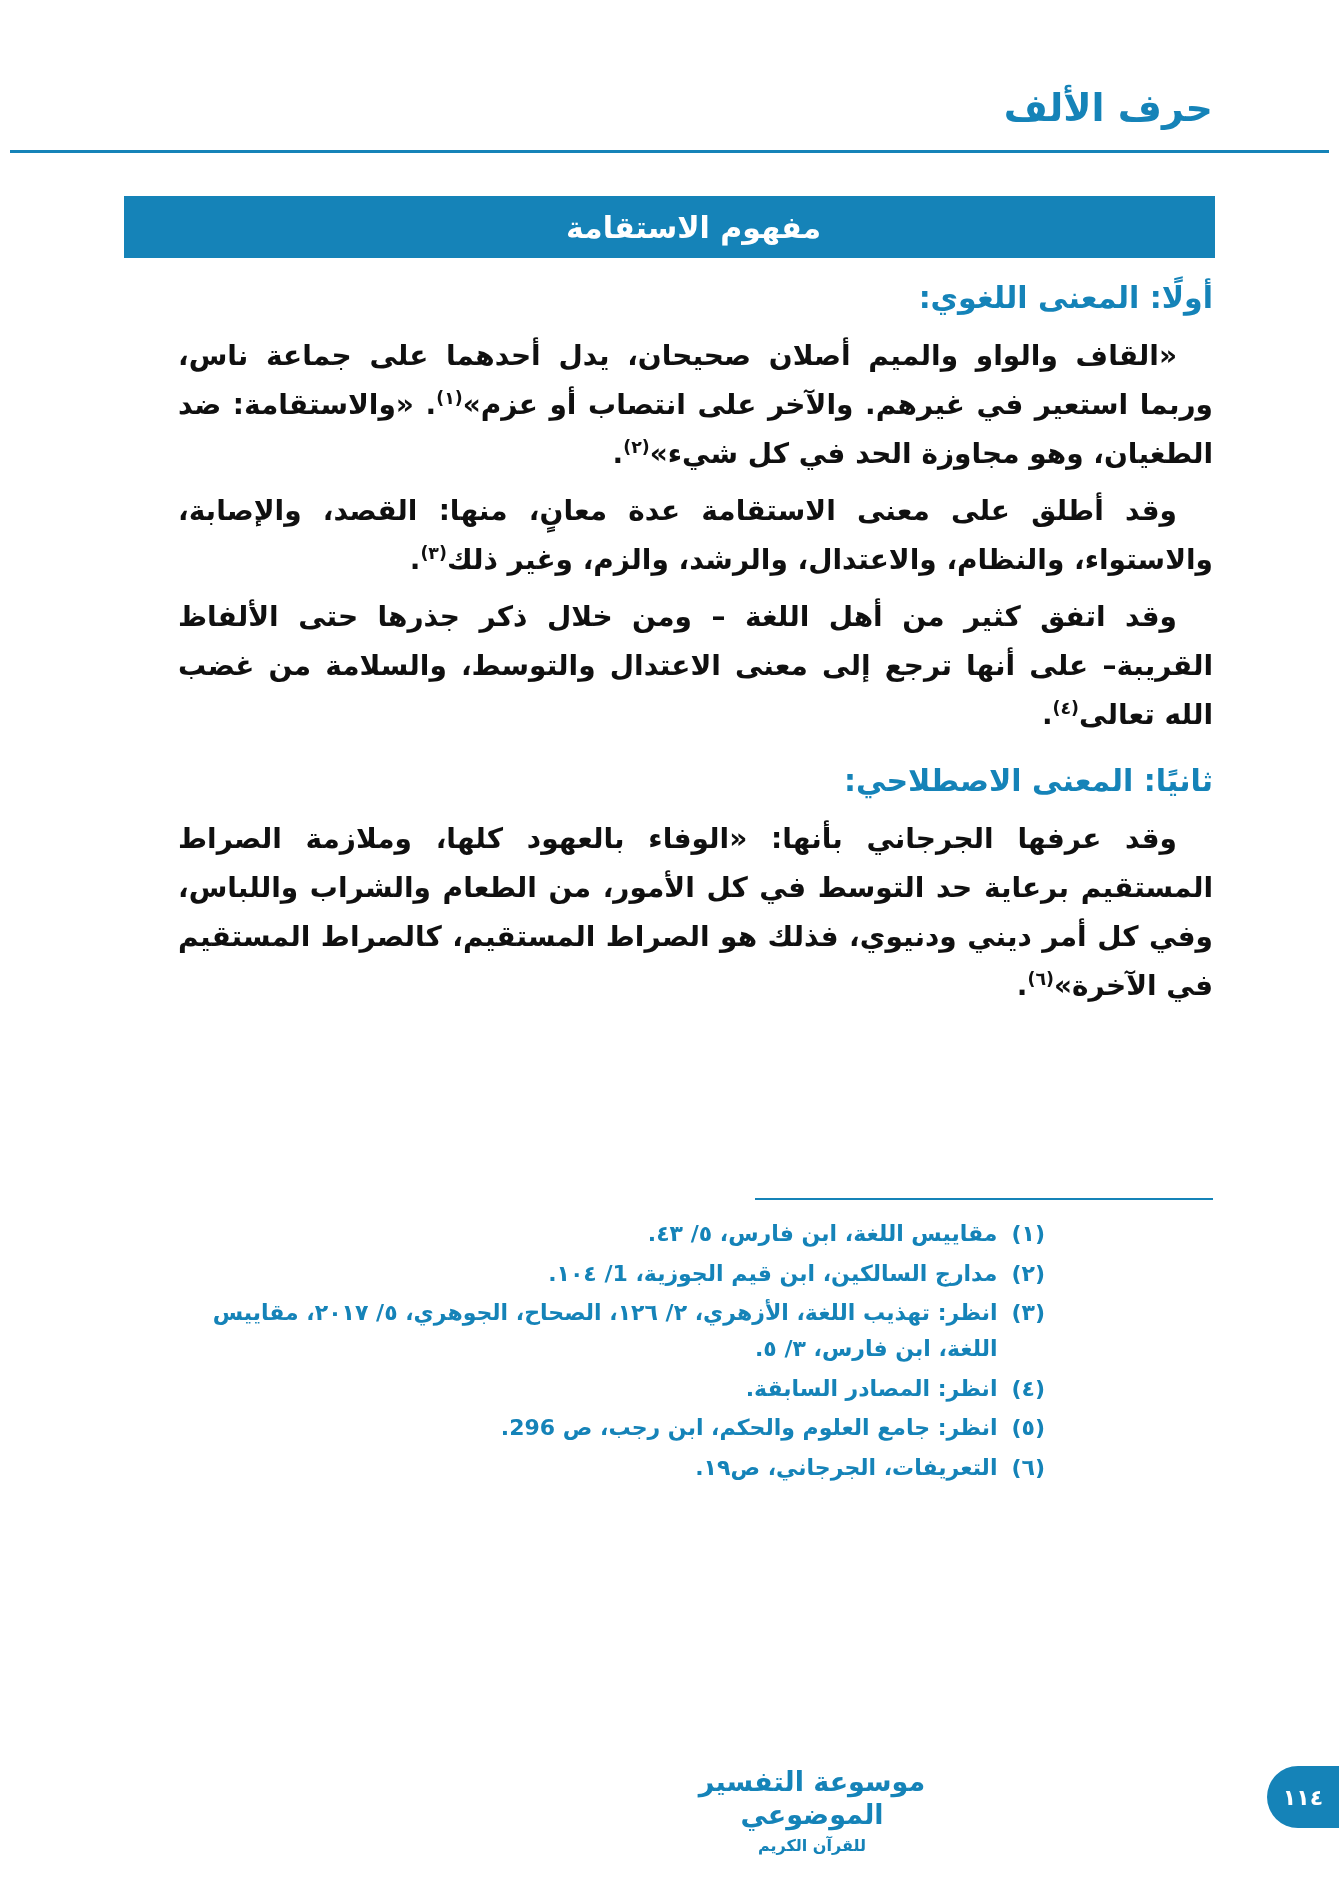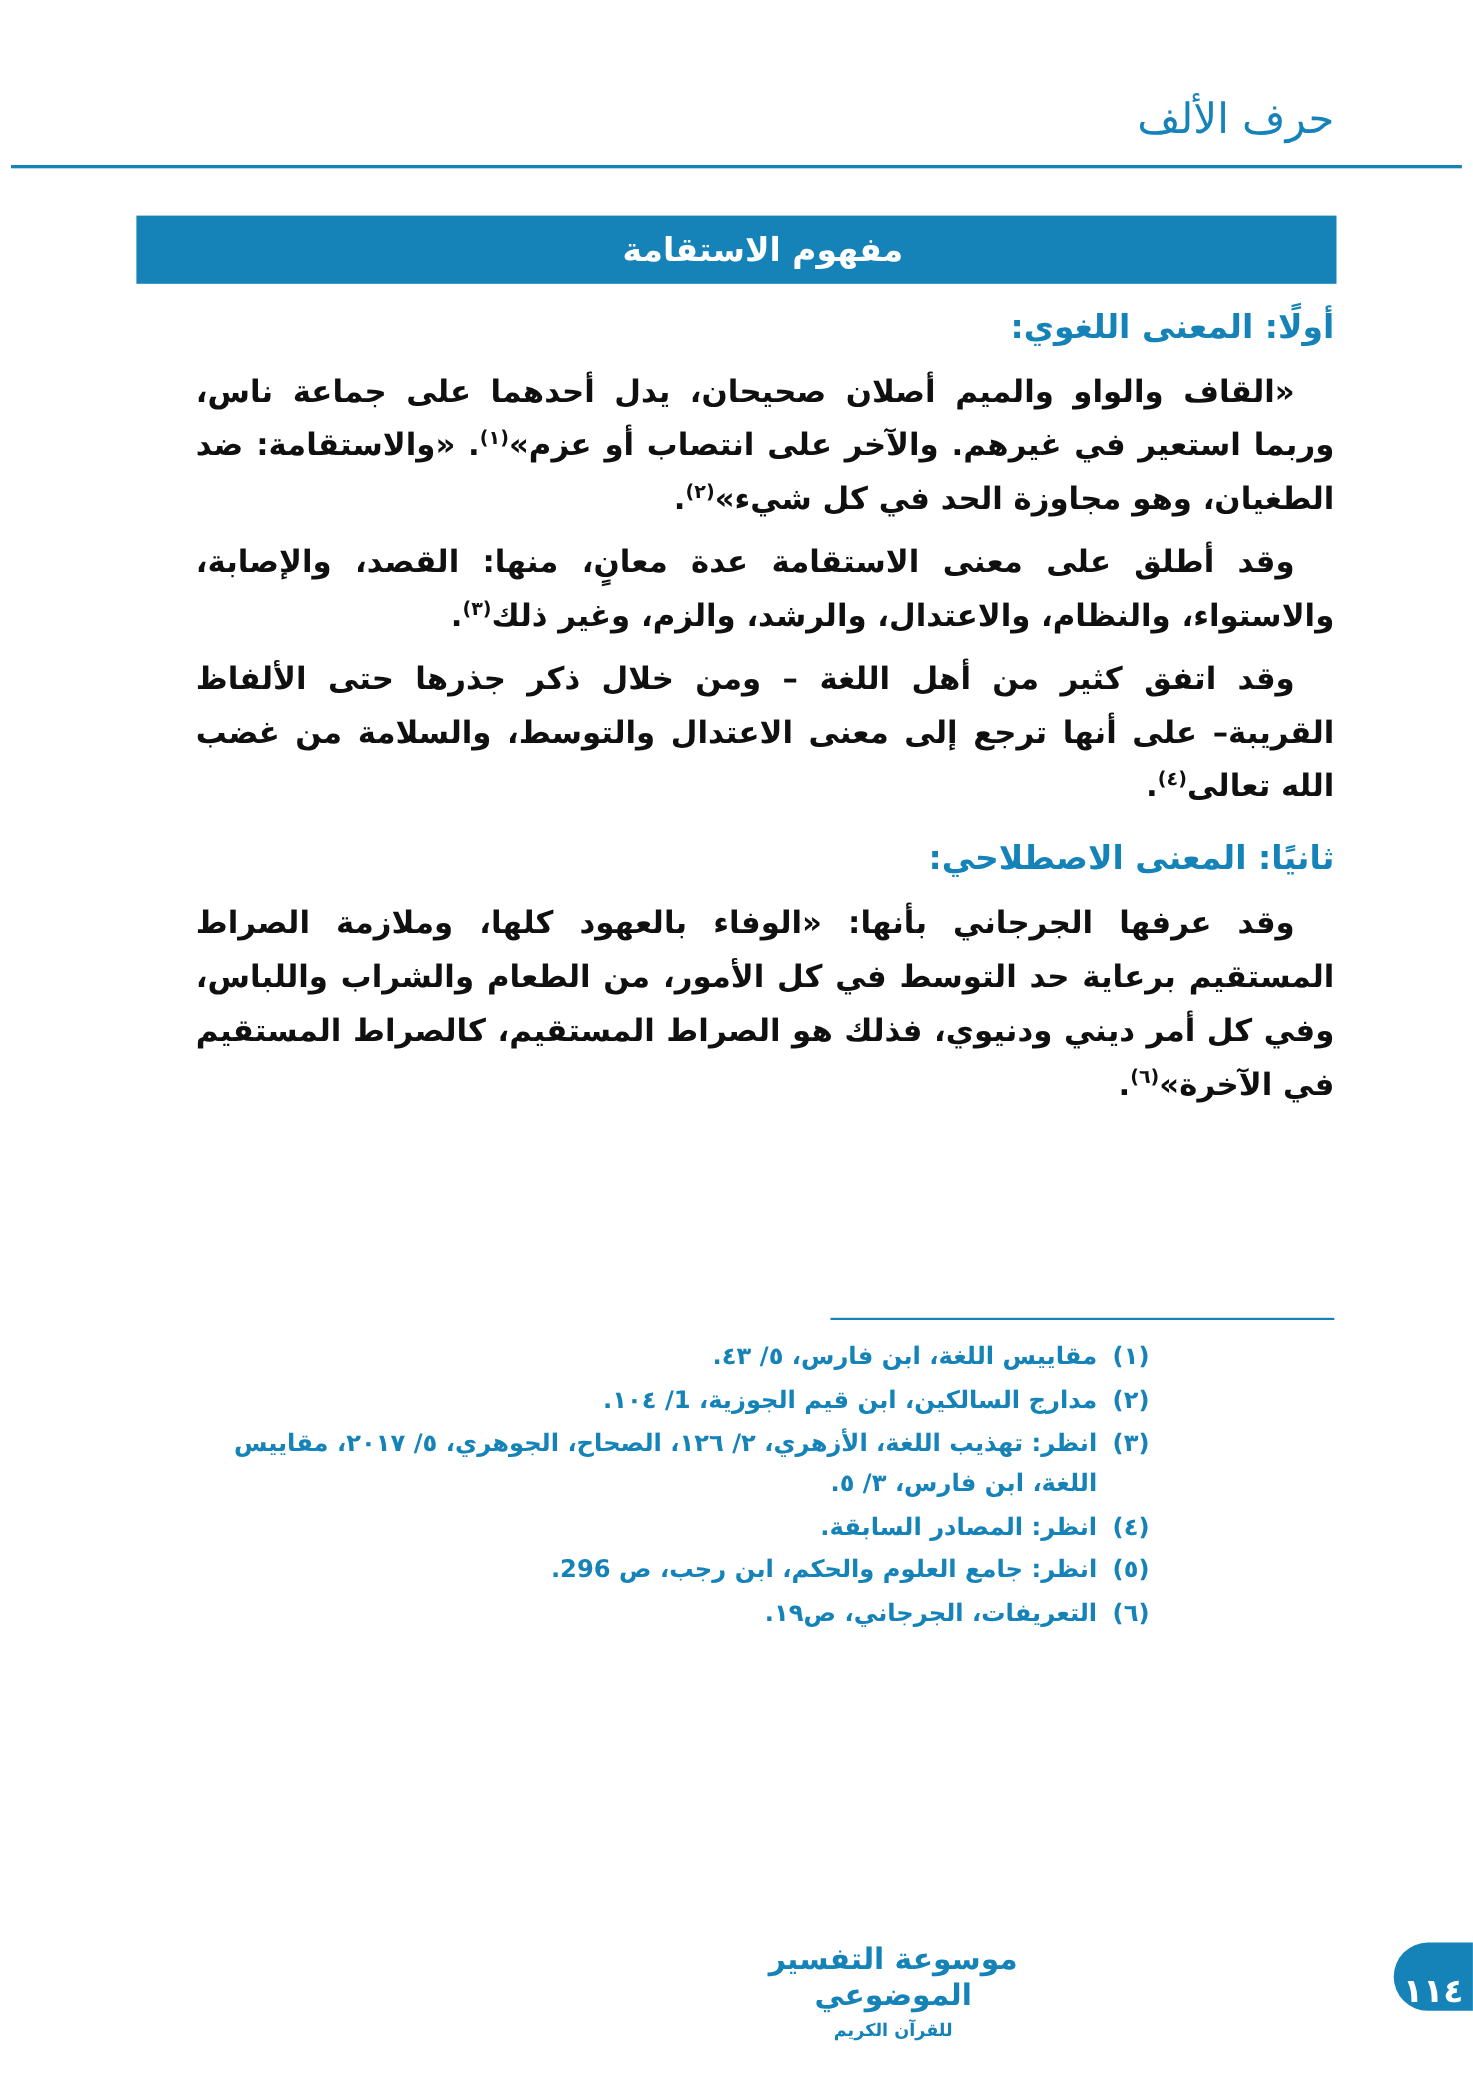--- a/index.html
+++ b/index.html
@@ -8,21 +8,21 @@
   body {
     width:1339px; height:1890px; position:relative; overflow:hidden;
     font-family:"DejaVu Sans","Liberation Sans",sans-serif;
     direction:rtl;
   }
   .page { position:absolute; inset:0; }
 
   
   .chapter-heading {
     position:absolute; top:86px; right:126px;
-    color:var(--accent); font-size:38px; font-weight:normal;
+    color:var(--accent); font-size:38px; font-weight:bold;
     letter-spacing:0px;
   }
   .header-rule {
     position:absolute; top:150px; right:10px; left:10px; height:3px;
     background:var(--accent);
   }
 
   
   .banner {
     position:absolute; top:196px; right:124px; left:124px; height:62px;
@@ -67,22 +67,22 @@
   .logo {
     position:absolute; right:402px; bottom:34px; width:250px;
     text-align:center; color:var(--accent); line-height:1.25;
   }
   .logo-line1 { font-size:27px; font-weight:bold; }
   .logo-line2 { font-size:16px; font-weight:bold; margin-top:4px; }
   .page-badge {
     position:absolute; right:0; top:1766px; width:72px; height:62px;
     background:var(--accent); color:#ffffff;
     border-radius:31px 0 0 31px;
-    display:flex; align-items:flex-end; justify-content:center;
-    font-size:30px; font-weight:bold;
+    display:flex; align-items:center; justify-content:center;
+    font-size:22px; font-weight:bold;
   }
 </style>
 </head>
 <body>
 
 <div class="page">
 
   <div class="chapter-heading">حرف الألف</div>
 
   <div class="header-rule"></div>

